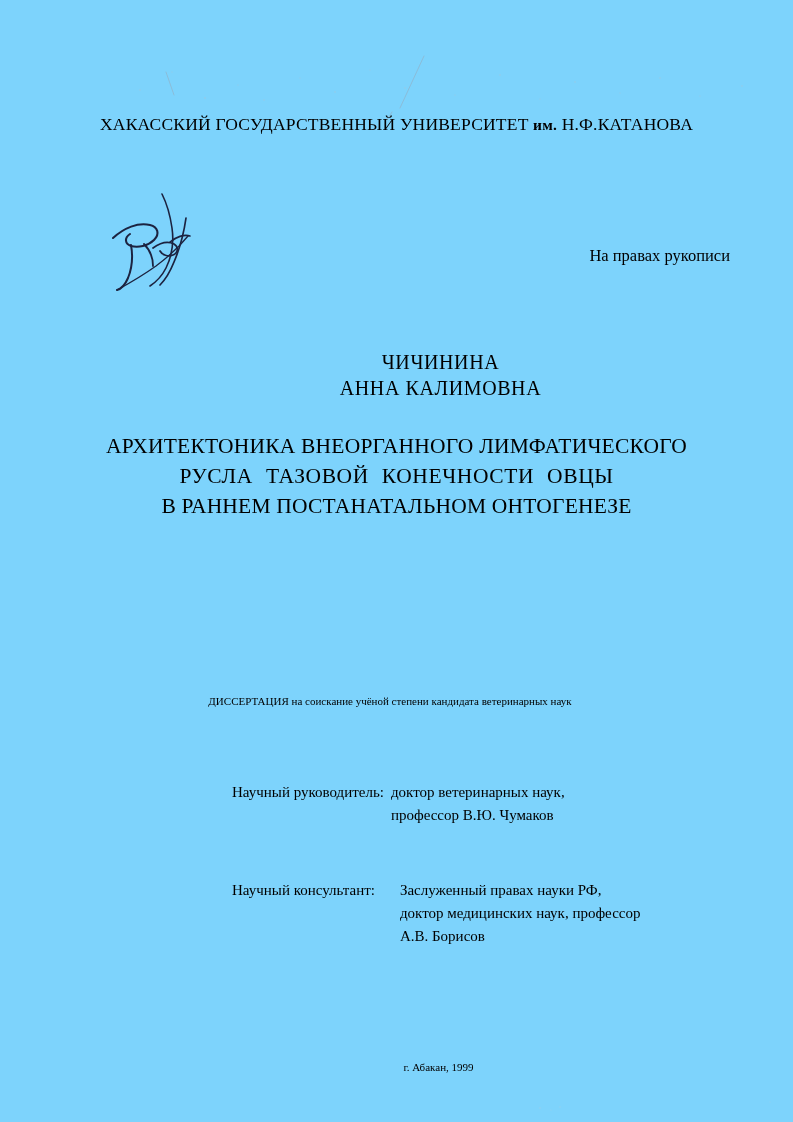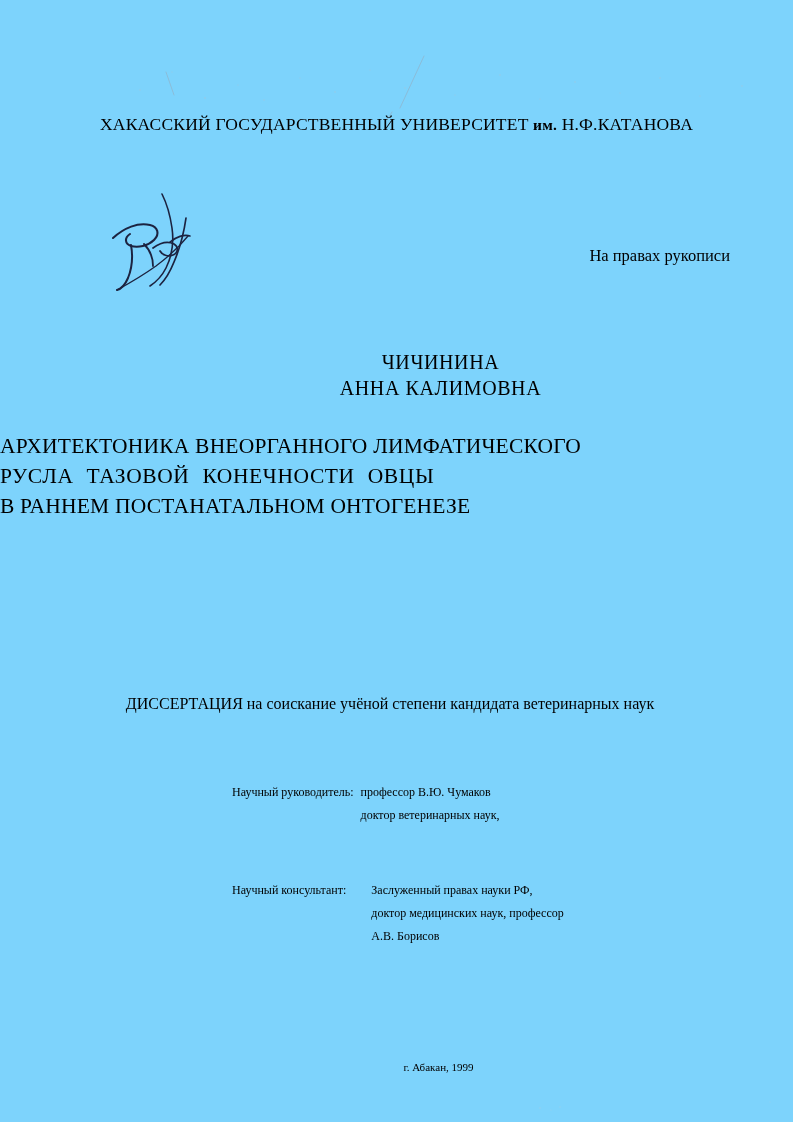--- a/index.html
+++ b/index.html
@@ -82,20 +82,21 @@
     line-height: 26px;
     letter-spacing: 0.6px;
     padding-left: 44px;
   }
 
   .doc-title {
     position: absolute;
     left: 0;
     top: 431px;
     width: 793px;
+    text-align: center;
     font-size: 21.5px;
     line-height: 30px;
     letter-spacing: 0.2px;
   }
   .doc-title .line-wide {
     letter-spacing: 0.6px;
     word-spacing: 7px;
   }
 
   .specialty {
@@ -107,30 +108,30 @@
     font-size: 15.5px;
     white-space: nowrap;
   }
 
   .degree-line {
     position: absolute;
     left: 0;
     top: 695px;
     width: 780px;
     text-align: center;
-    font-size: 16px;
+    font-size: 11px;
     white-space: nowrap;
   }
 
   .advisors {
     position: absolute;
     left: 232px;
     top: 781px;
     width: 520px;
-    font-size: 12px;
+    font-size: 15px;
     line-height: 23px;
   }
   .advisor-block {
     display: flex;
     align-items: flex-start;
   }
   .advisor-block + .advisor-block {
     margin-top: 52px;
     gap: 16px;
   }
@@ -236,22 +237,22 @@
   </div>
 
 
   <div class="degree-line">ДИССЕРТАЦИЯ на соискание учёной степени кандидата ветеринарных наук</div>
 
   <div class="advisors">
 
     <div class="advisor-block">
       <div class="advisor-label">Научный руководитель:</div>
       <div class="advisor-value">
+        <div>доктор ветеринарных наук,</div>
         <div>профессор В.Ю. Чумаков</div>
-        <div>доктор ветеринарных наук,</div>
       </div>
     </div>
 
     <div class="advisor-block">
       <div class="advisor-label consultant">Научный консультант:</div>
       <div class="advisor-value">
         <div>Заслуженный правах науки РФ,</div>
         <div>доктор медицинских наук, профессор</div>
         <div>А.В. Борисов</div>
       </div>

